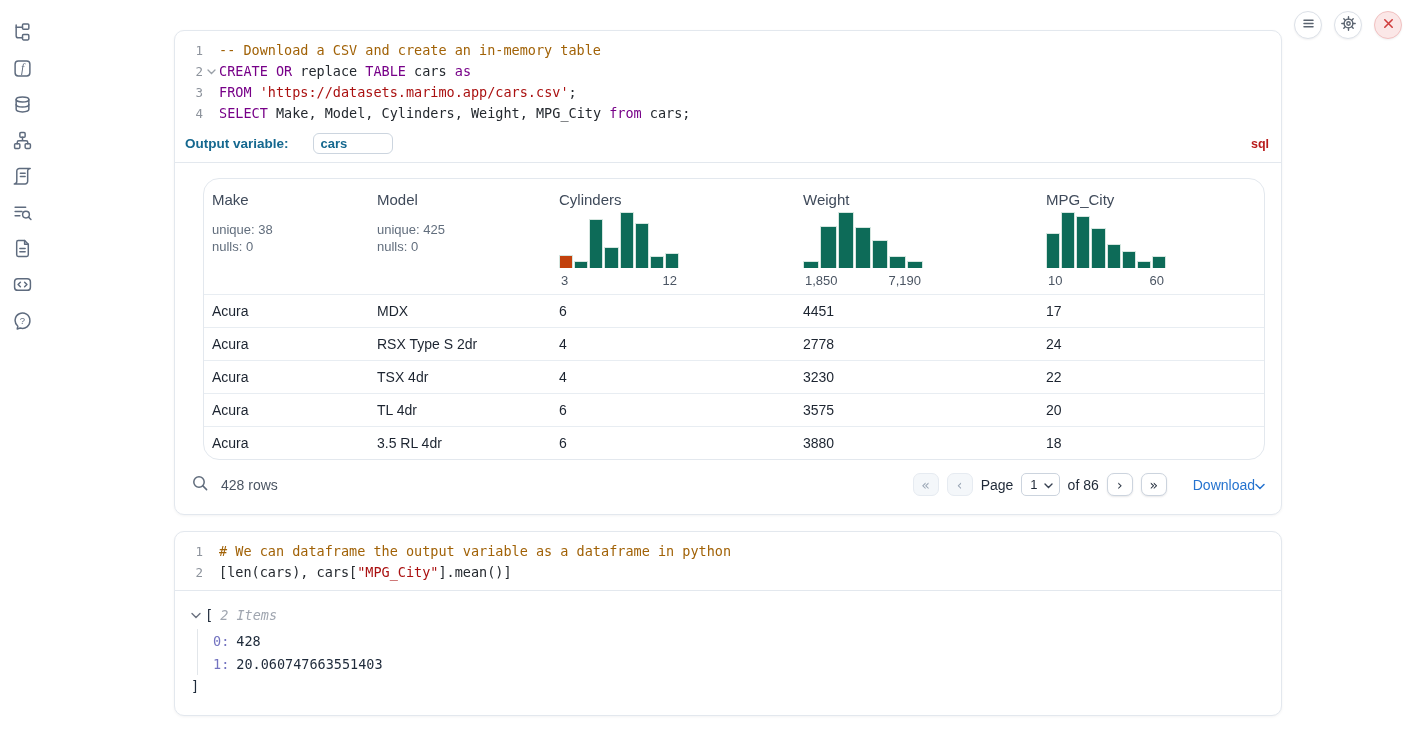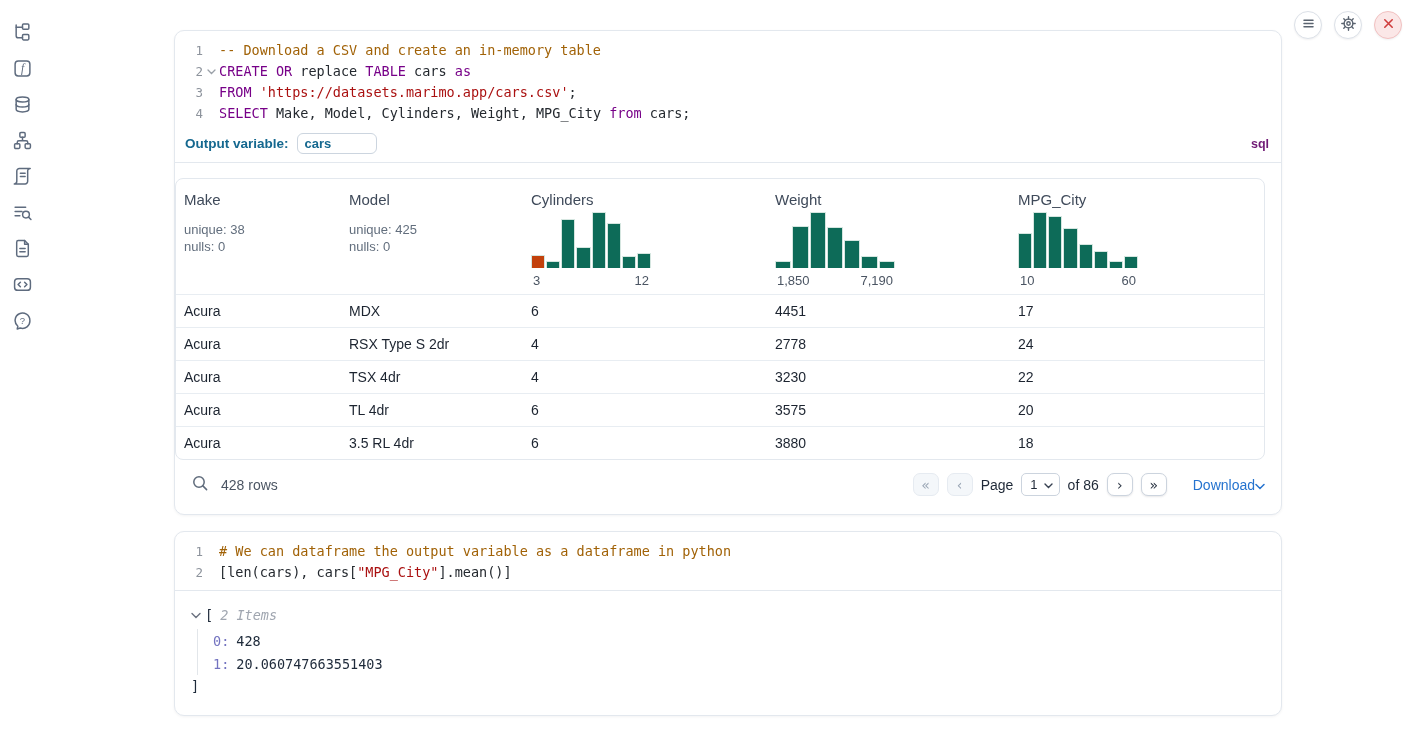--- a/index.html
+++ b/index.html
@@ -32,30 +32,30 @@
   .gutter { width:22px; flex:none; text-align:right; color:#8d939c; font-size:12.5px; }
   .fold { width:16px; flex:none; text-align:center; color:#9aa0a8; }
   .fold svg { vertical-align:middle; }
   .code-text { white-space:pre; color:#24292f; }
   .tok-com { color:#a16207; }
   .tok-kw  { color:#770088; }
   .tok-str { color:#aa1111; }
   .tok-pl  { color:#24292f; }
 
   
-  .outvar-row { display:flex; align-items:center; padding:2px 12px 8px 10px; }
+  .outvar-row { display:flex; align-items:center; padding:2px 12px 8px 10px;gap:16px; }
   .outvar-label { color:#15688f; font-weight:bold; font-size:13.5px; }
   .outvar-input { margin-left:8px; width:80px; height:21px; border:1px solid #ccd5df;
                   border-radius:6px; font-family:"Liberation Sans",sans-serif;
                   font-weight:bold; font-size:13px; color:#15688f; padding:0 7px; outline:none; }
-  .lang-badge { margin-left:auto; color:#701a75; font-weight:bold; font-size:12.5px; }
+  .lang-badge { margin-left:auto; color:#b91c1c; font-weight:bold; font-size:12.5px; }
   .divider { border-top:1px solid #e3e8ee; }
 
   
-  .table-wrap { margin:15px 16px 0 0; border:1px solid #e3e8ee; border-radius:8px;
+  .table-wrap { margin:15px 16px 0 28px; border:1px solid #e3e8ee; border-radius:16px;
                 overflow:hidden; }
   .thead, .trow { display:grid; grid-template-columns:165px 182px 244px 243px 1fr; }
   .th { padding:12px 8px 6px 8px; cursor:pointer; }
   .th-title { font-size:15px; color:#3f4a5a; }
   .th-stats { margin-top:13px; font-size:13px; color:#626e7d; line-height:17px; }
   .hist { margin-top:4px; width:120px; }
   .hist-bars { display:flex; align-items:flex-end; gap:1px; height:56px; }
   .hist-bar { flex:1; border:1px solid #d5e6e0; border-bottom:none; cursor:pointer; }
   .hist-axis { display:flex; justify-content:space-between; font-size:13px;
                color:#4b5563; margin-top:5px; padding:0 2px; }

